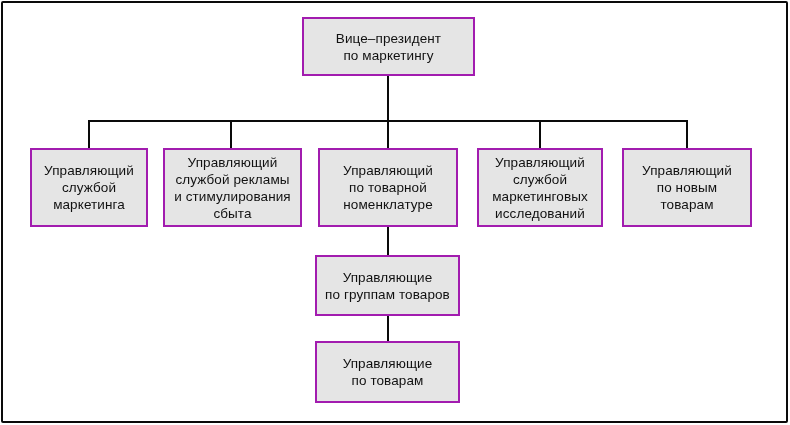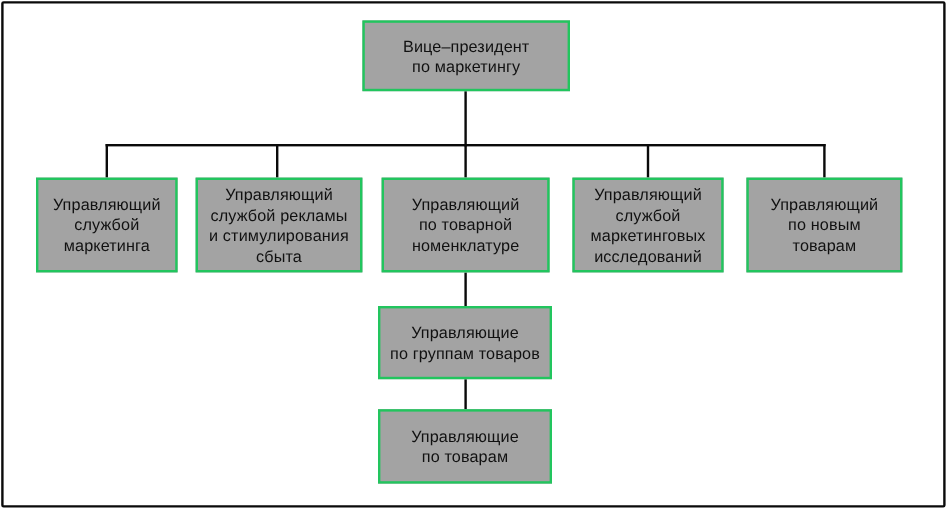--- a/index.html
+++ b/index.html
@@ -24,22 +24,22 @@
     border: 2.5px solid #0a0a0a;
     border-radius: 2px;
   }
   .line {
     position: absolute;
     background: #0a0a0a;
   }
   .box {
     position: absolute;
     box-sizing: border-box;
-    border: 2px solid #22c55e;
-    background: #a3a3a3;
+    border: 2px solid #a21caf;
+    background: #e5e5e5;
     display: flex;
     align-items: center;
     justify-content: center;
     text-align: center;
   }
   .box .label {
     white-space: pre-line;
     font-size: 13.5px;
     line-height: 17px;
     color: #111111;

